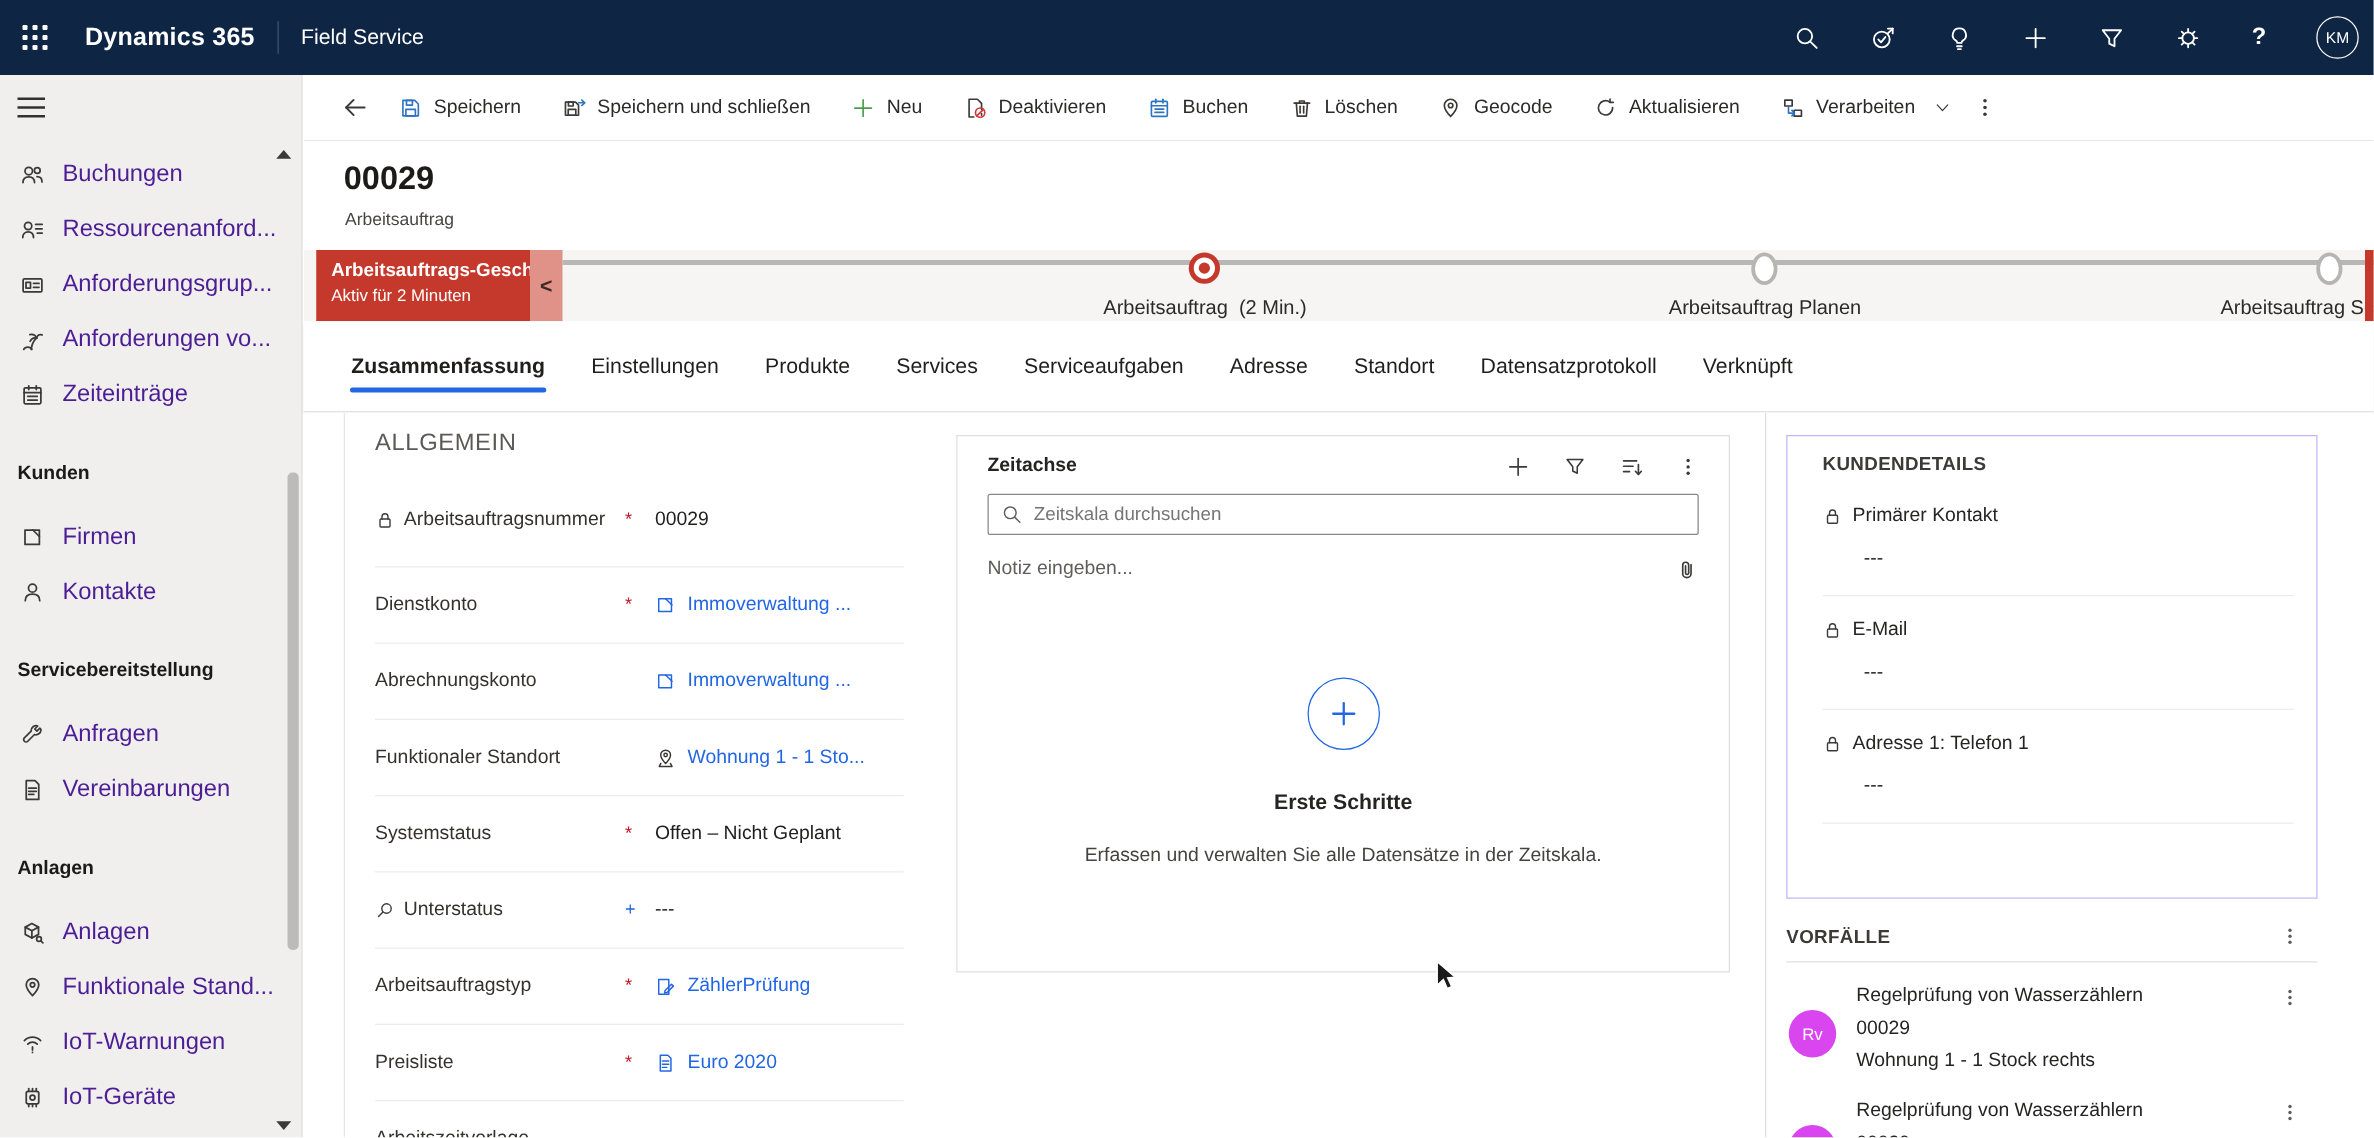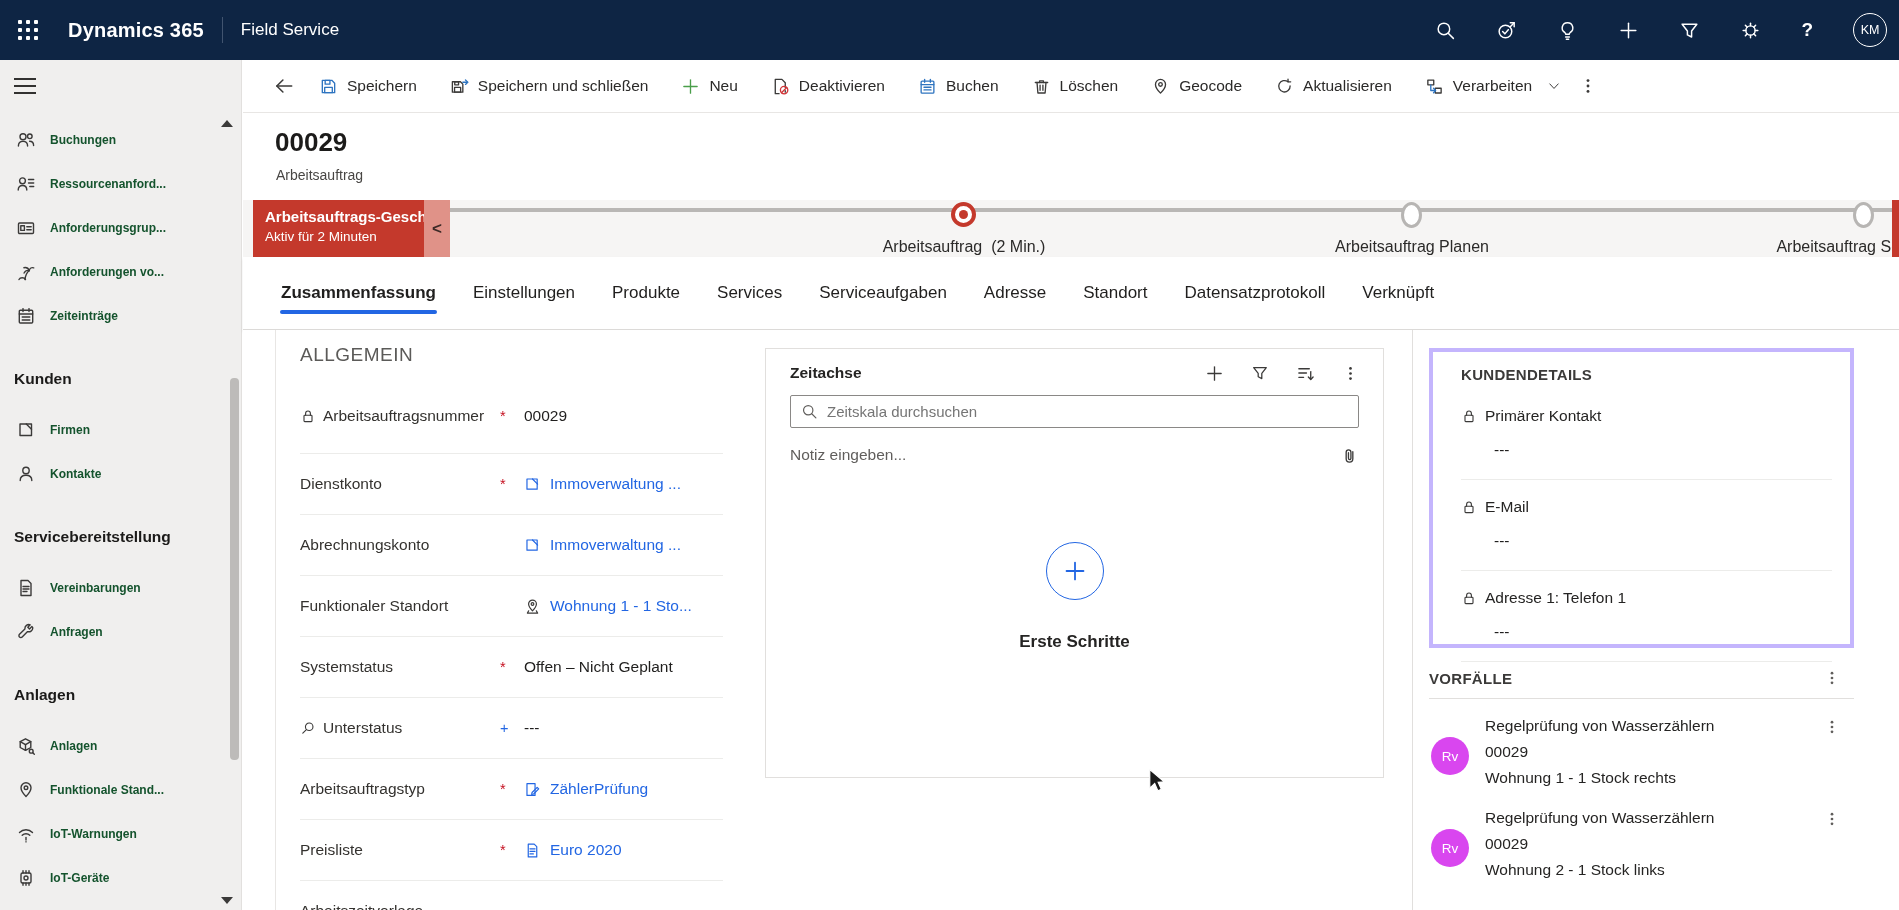--- a/index.html
+++ b/index.html
@@ -28,21 +28,21 @@
   .sidebar { position:absolute; left:0; top:60px; width:242px; bottom:0; background:#f0efee;
     border-right:1px solid #e2e0de; }
   .sb-burger { position:absolute; left:14px; top:18px; width:22px; cursor:pointer; }
   .sb-burger i { display:block; height:2px; background:#323130; margin-bottom:5px; }
   .sb-caret { position:absolute; right:8px; width:0; height:0; border-left:6px solid transparent;
     border-right:6px solid transparent; cursor:pointer; }
   .sb-caret.up { top:60px; border-bottom:7px solid #3b3a39; }
   .sb-caret.down { bottom:6px; border-top:7px solid #3b3a39; }
   .sb-list { position:absolute; left:0; right:0; top:58px; }
   .sb-item { display:flex; align-items:center; height:44px; padding-left:16px; gap:14px;
-    font-size:12px; color:#14532d; cursor:pointer;font-weight:bold; }
+    font-size:19px; color:#4c1d95; cursor:pointer; }
   .sb-item svg { color:#3b3a39; flex:0 0 auto; }
   .sb-header { margin-top:32px; padding-left:14px; font-weight:bold; font-size:15.5px; color:#1b1a19; height:24px; }
   .sb-group { margin-top:14px; }
   .sb-scrollbar { position:absolute; right:2px; top:318px; width:9px; height:382px; background:#bdbbb9; border-radius:4px; }
 
   
   .commandbar { position:absolute; left:243px; top:60px; right:0; height:53px; background:#fff;
     border-bottom:1px solid #e8e6e4; display:flex; align-items:center; }
   .cb-back { margin:0 24px 0 30px; color:#3b3a39; cursor:pointer; }
   .cb-item { display:flex; align-items:center; gap:9px; margin-right:33px; font-size:15.5px;
@@ -119,21 +119,21 @@
     color:#605e5c; cursor:text; }
   .tl-note svg { margin-left:auto; color:#3b3a39; cursor:pointer; }
   .tl-empty { margin-top:66px; text-align:center; }
   .tl-circle { width:58px; height:58px; border:1.6px solid #2266e3; border-radius:50%; margin:0 auto;
     display:flex; align-items:center; justify-content:center; color:#2266e3; cursor:pointer; }
   .tl-empty-title { margin-top:32px; font-size:17px; font-weight:bold; color:#252423; }
   .tl-empty-sub { margin-top:24px; font-size:15.5px; color:#454442; }
 
   
   .right-col { position:absolute; left:1186px; top:18px; width:425px; }
-  .cust-card { border:4px solid #c4b5fd; height:300px; padding:14px 18px 0 28px; }
+  .cust-card { border:1px solid #c4b5fd; height:371px; padding:14px 18px 0 28px; }
   .cd-title { font-size:15px; font-weight:bold; color:#3b3a39; letter-spacing:.3px; margin-bottom:6px; }
   .cd-field { padding:18px 0 20px; border-bottom:1px solid #ececea; }
   .cd-label { display:flex; align-items:center; gap:8px; font-size:15.5px; color:#252423; }
   .cd-label svg { color:#3b3a39; }
   .cd-value { margin-top:16px; padding-left:33px; font-size:15.5px; color:#201f1e; cursor:pointer; }
   .vorf { margin-top:18px; }
   .vorf-head { display:flex; align-items:center; height:24px;text-align:right; }
   .vorf-title { font-size:15px; font-weight:bold; color:#3b3a39; letter-spacing:.3px; }
   .vorf-dots { margin-left:auto; margin-right:14px; color:#605e5c; cursor:pointer; }
   .vorf-sep { margin-top:8px; height:1px; background:#e1dfdd; }
@@ -306,35 +306,35 @@
             </svg>
           <span>Kontakte</span>
         </div>
       </div>
 
       <div class="sb-header">Servicebereitstellung</div>
       <div class="sb-group">
         <div class="sb-item">
           <svg class="ic" width="20" height="20" viewBox="0 0 20 20">
               <g class="stk">
+                <path d="M16.8 6 a4 4 0 0 1 -5.2 3.6 L6.2 15 a1.9 1.9 0 0 1 -2.7 -2.7 L8.9 6.9 A4 4 0 0 1 14.2 2.8 l-2.4 2.4 1.7 1.7 2.4-2.4 c.6.4.9.9.9 1.5 Z"></path>
+              </g>
+            </svg>
+          <span>Anfragen</span>
+        </div>
+        <div class="sb-item">
+          <svg class="ic" width="20" height="20" viewBox="0 0 20 20">
+              <g class="stk">
                 <path d="M5 2.5 h7 l3 3 v12 H5 Z"></path>
                 <line x1="7" y1="8.5" x2="13" y2="8.5"></line>
                 <line x1="7" y1="11" x2="13" y2="11"></line>
                 <line x1="7" y1="13.5" x2="11" y2="13.5"></line>
               </g>
             </svg>
           <span>Vereinbarungen</span>
-        </div>
-        <div class="sb-item">
-          <svg class="ic" width="20" height="20" viewBox="0 0 20 20">
-              <g class="stk">
-                <path d="M16.8 6 a4 4 0 0 1 -5.2 3.6 L6.2 15 a1.9 1.9 0 0 1 -2.7 -2.7 L8.9 6.9 A4 4 0 0 1 14.2 2.8 l-2.4 2.4 1.7 1.7 2.4-2.4 c.6.4.9.9.9 1.5 Z"></path>
-              </g>
-            </svg>
-          <span>Anfragen</span>
         </div>
       </div>
 
       <div class="sb-header">Anlagen</div>
       <div class="sb-group">
         <div class="sb-item">
           <svg class="ic" width="20" height="20" viewBox="0 0 20 20">
               <g class="stk">
                 <path d="M9.5 2.8 l5.3 2.9 v5.8 l-5.3 2.9 -5.3-2.9 V5.7 Z"></path>
                 <path d="M4.2 5.7 l5.3 2.9 5.3-2.9"></path>
@@ -733,20 +733,21 @@
       <div class="tl-empty">
         <div class="tl-circle">
           <svg class="ic" width="26" height="26" viewBox="0 0 20 20">
               <g class="stk" stroke-width="1.2">
                 <line x1="10" y1="3.5" x2="10" y2="16.5"></line>
                 <line x1="3.5" y1="10" x2="16.5" y2="10"></line>
               </g>
             </svg>
         </div>
         <div class="tl-empty-title">Erste Schritte</div>
+        <div class="tl-empty-sub">Erfassen und verwalten Sie alle Datensätze in der Zeitskala.</div>
       </div>
     </div>
 
     <div class="pane-divider"></div>
 
     <div class="right-col">
       <div class="cust-card">
         <div class="cd-title">KUNDENDETAILS</div>
 
         <div class="cd-field">

